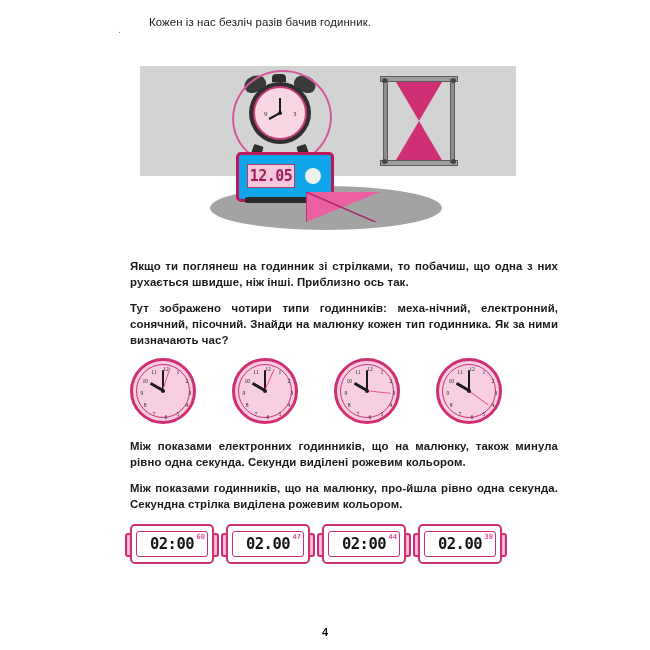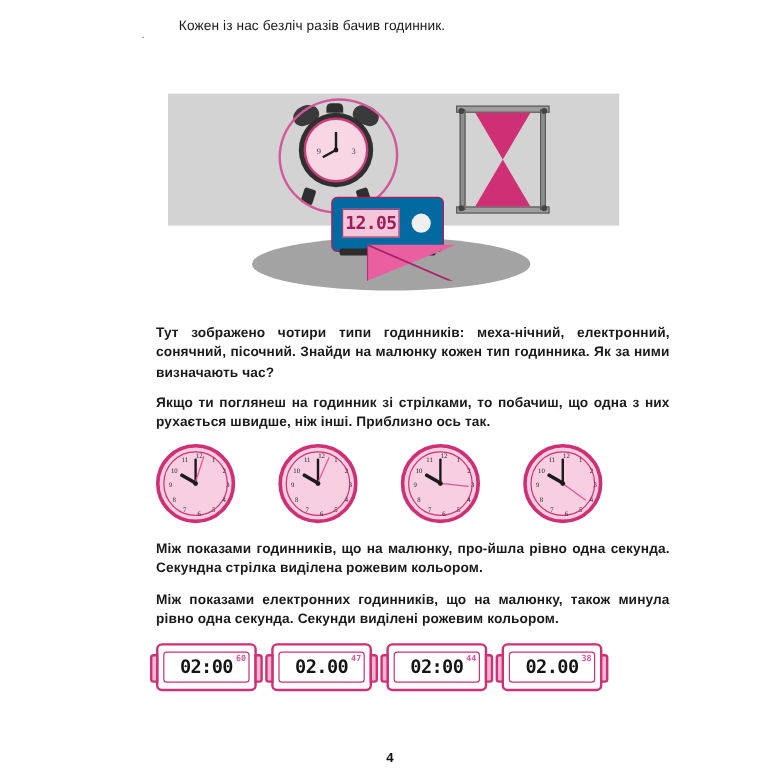--- a/index.html
+++ b/index.html
@@ -25,21 +25,21 @@
     font-size: 11.4px;
     line-height: 1.42;
     text-align: justify;
     margin: 0 0 9px 0;
     letter-spacing: 0.1px;
   }
   .para.bold {
     font-weight: bold;
   }
   .first-line {
-    margin-bottom: 20px;
+    margin-bottom: 8px;
     padding-left: 19px;
   }
 
   
   .illus {
     position: relative;
     width: 400px;
     height: 210px;
     margin: 8px 0 10px -4px;
   }
@@ -185,24 +185,23 @@
     border-radius: 50%;
   }
 
   
   .digital {
     position: absolute;
     left: 110px;
     top: 114px;
     width: 92px;
     height: 44px;
-    background: #0369a1;
+    background: #0ea5e9;
     border-radius: 5px;
-    border: 1px solid #be185d;
-    margin-left: 40px;
+    border: 3px solid #be185d;
   }
   .digital .screen {
     position: absolute;
     left: 8px;
     top: 9px;
     width: 48px;
     height: 24px;
     background: #f4c6da;
     border: 1px solid #b03a72;
     box-sizing: border-box;
@@ -452,22 +451,22 @@
     </div>
 
     <div class="sundial">
       <div class="gnomon"></div>
       <svg class="outline" viewBox="0 0 74 30">
         <polygon points="0,32 74,32 0,0" fill="none" stroke="#a8246a" stroke-width="1.5"></polygon>
       </svg>
     </div>
   </div>
 
+  <p class="para bold">Якщо ти поглянеш на годинник зі стрілками, то побачиш, що одна з них рухається швидше, ніж інші. Приблизно ось так.</p>
   <p class="para bold">Тут зображено чотири типи годинників: меха-нічний, електронний, сонячний, пісочний. Знайди на малюнку кожен тип годинника. Як за ними визначають час?</p>
-  <p class="para bold">Якщо ти поглянеш на годинник зі стрілками, то побачиш, що одна з них рухається швидше, ніж інші. Приблизно ось так.</p>
 
   <div class="clock-row">
     <div class="clock">
       <div class="inner-ring"></div>
 
     <div class="num" style="left: 29px; top: 6px;">12</div>
         <div class="num" style="left: 41px; top: 9.21539px;">1</div>
         <div class="num" style="left: 49.7846px; top: 18px;">2</div>
         <div class="num" style="left: 53px; top: 30px;">3</div>
         <div class="num" style="left: 49.7846px; top: 42px;">4</div>
@@ -538,22 +537,22 @@
         <div class="num" style="left: 5px; top: 30px;">9</div>
         <div class="num" style="left: 8.21539px; top: 18px;">10</div>
         <div class="num" style="left: 17px; top: 9.21539px;">11</div>
         <div class="hand hour" style="transform: rotate(300deg);"></div>
         <div class="hand minute" style="transform: rotate(0deg);"></div>
         <div class="hand second" style="transform: rotate(126deg);"></div>
         <div class="cap"></div>
       </div>
   </div>
 
+  <p class="para bold">Між показами електронних годинників, що на малюнку, також минула рівно одна секунда. Секунди виділені рожевим кольором.</p>
   <p class="para bold">Між показами годинників, що на малюнку, про-йшла рівно одна секунда. Секундна стрілка виділена рожевим кольором.</p>
-  <p class="para bold">Між показами електронних годинників, що на малюнку, також минула рівно одна секунда. Секунди виділені рожевим кольором.</p>
 
   <div class="digital-row">
     <div class="dclock">
       <div class="lugs l"></div>
       <div class="lugs r"></div>
       <div class="disp">02:00</div>
       <div class="secs">60</div>
     </div>
     <div class="dclock">
       <div class="lugs l"></div>

